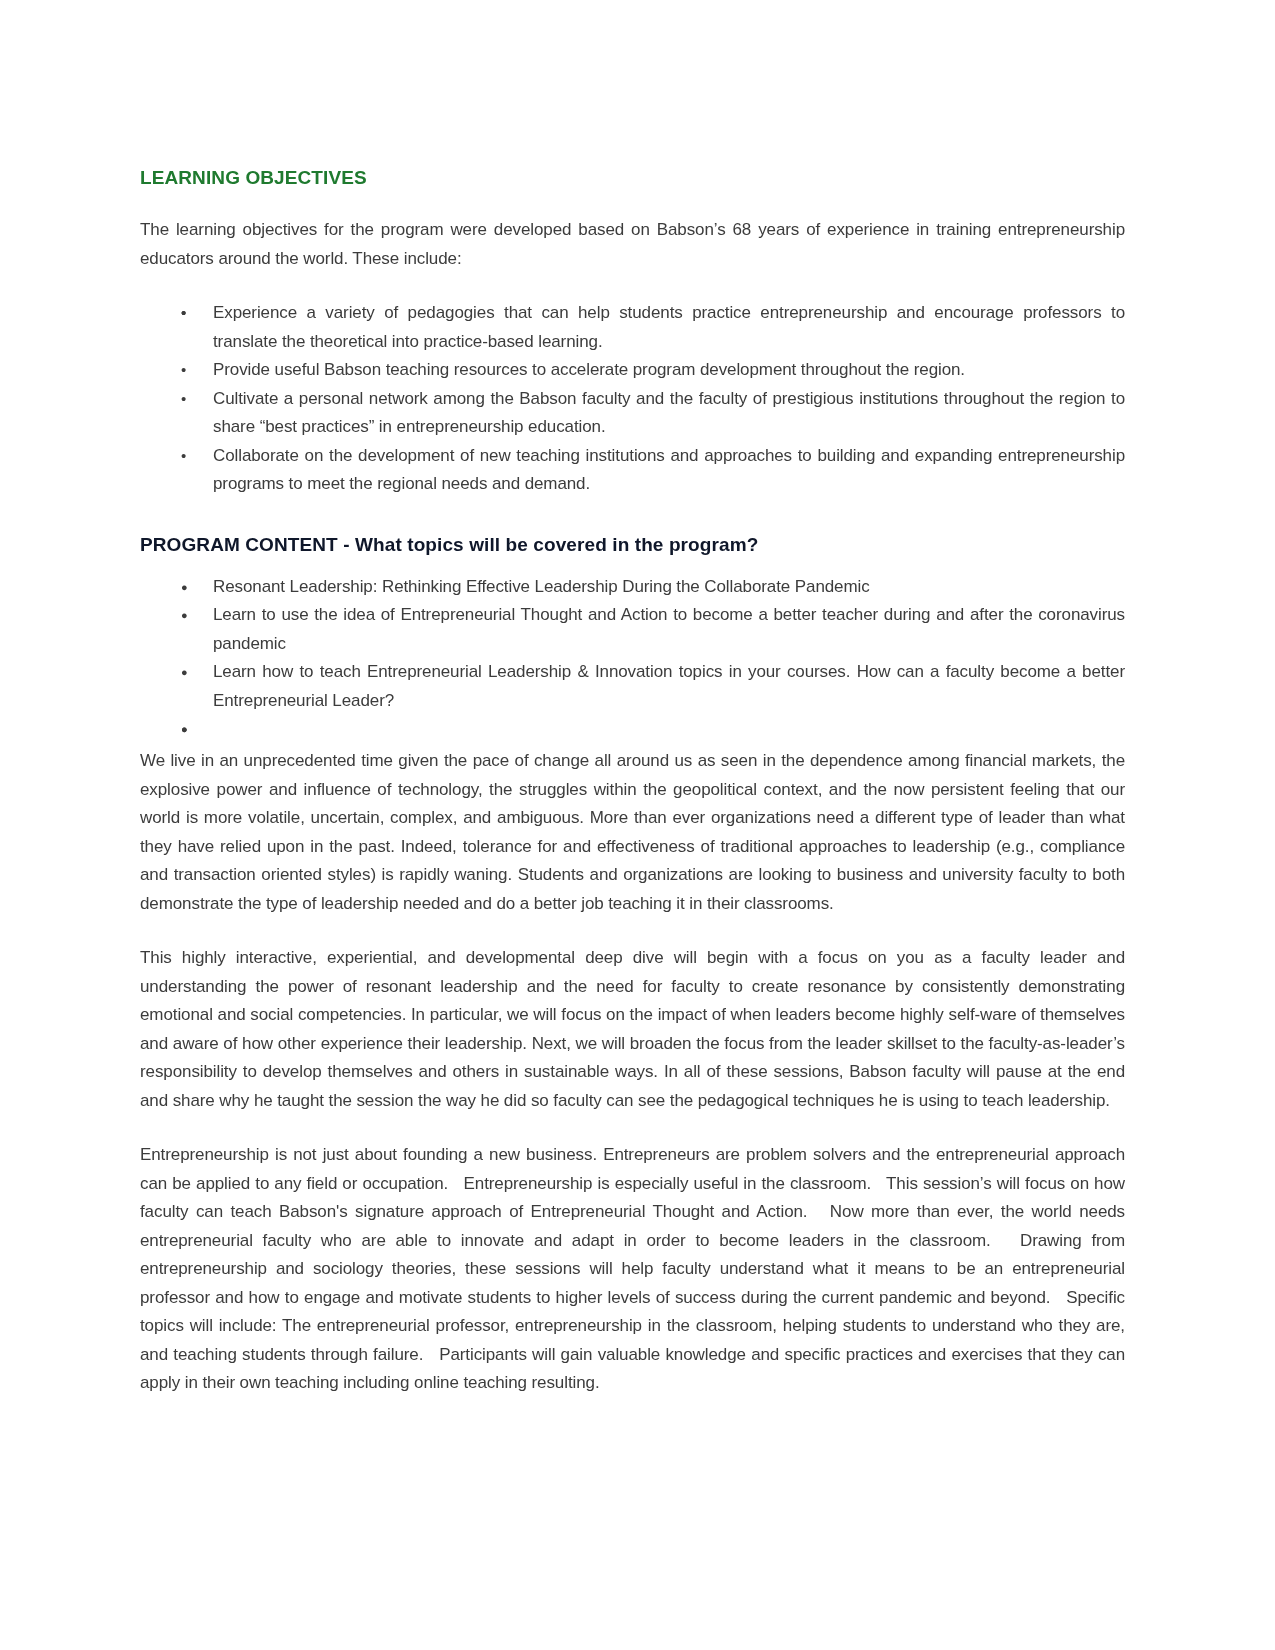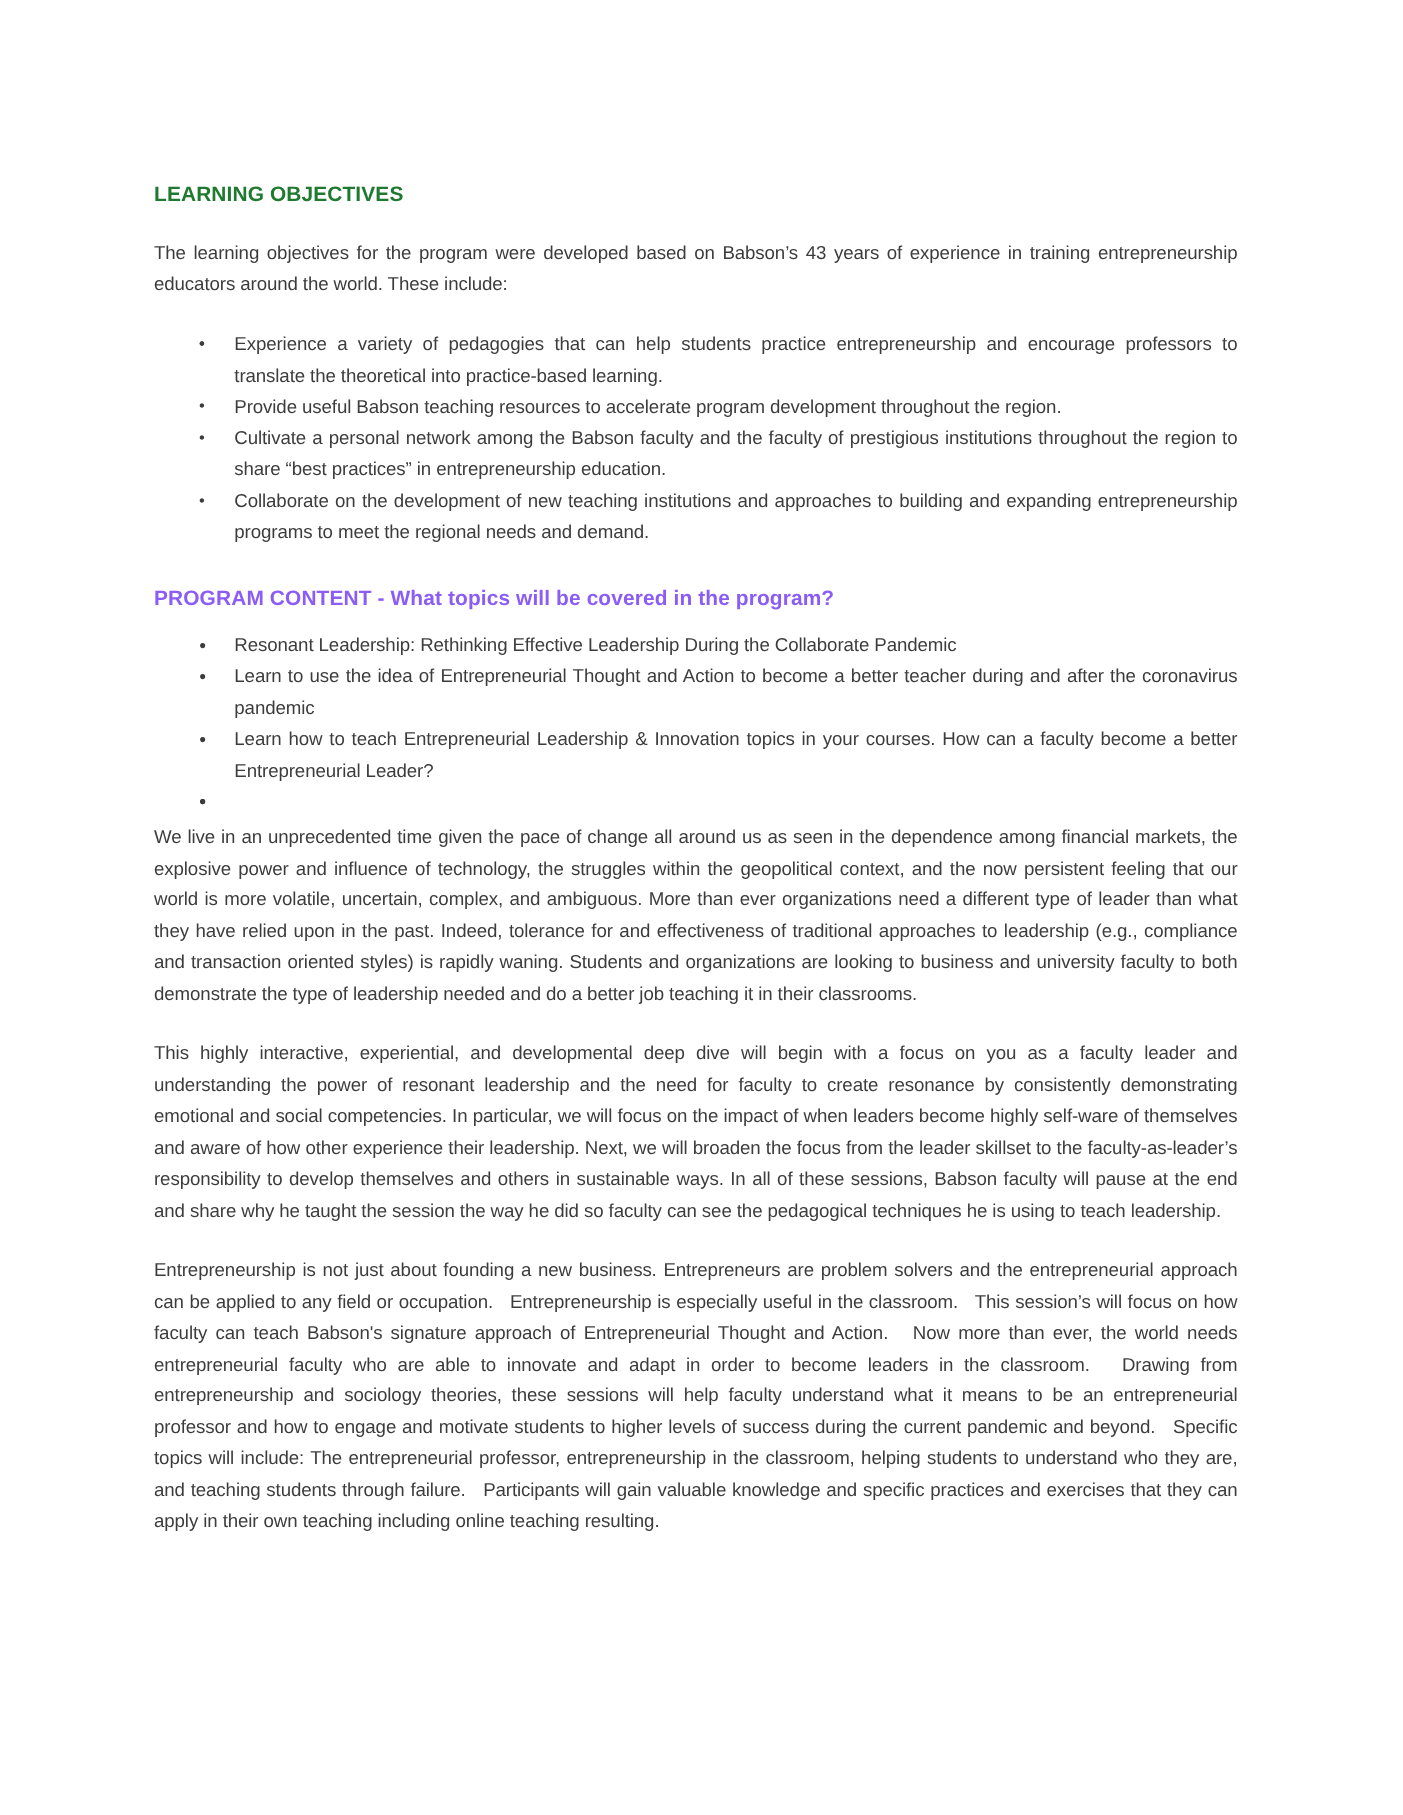--- a/index.html
+++ b/index.html
@@ -23,21 +23,21 @@
     width: 100%;
   }
   .sec-heading {
     font-size: 19px;
     line-height: 24px;
     font-weight: 700;
     letter-spacing: 0.1px;
     margin: 0 0 26px 0;
   }
   .sec-heading.green-1 { color: #1f7a2f; }
-  .sec-heading.green-2 { color: #8b5cf6; margin: 8px 0 16px 0; }
+  .sec-heading.green-2 { color: #0f172a; margin: 8px 0 16px 0; }
   .body-p {
     font-size: 17px;
     line-height: 28.5px;
     letter-spacing: -0.1px;
     text-align: justify;
     margin: 0 0 26px 0;
   }
   ul.doc-list {
     list-style: none;
     margin: 0 0 30px 0;
@@ -64,21 +64,21 @@
   .bullet.b-round { font-size: 11px; }
 </style>
 </head>
 <body>
 
 <div class="page">
   <div class="content">
 
     <h1 class="sec-heading green-1">LEARNING OBJECTIVES</h1>
 
-    <p class="body-p">The learning objectives for the program were developed based on Babson’s 43 years of experience in training entrepreneurship educators around the world. These include:</p>
+    <p class="body-p">The learning objectives for the program were developed based on Babson’s 68 years of experience in training entrepreneurship educators around the world. These include:</p>
 
     <ul class="doc-list lo-list">
       <li>
         <span class="bullet b-small">•</span>
       </li>
       <li>
         <span class="bullet b-small">•</span>
         <span>Experience a variety of pedagogies that can help students practice entrepreneurship and encourage professors to translate the theoretical into practice-based learning.</span>
       </li>
       <li>

